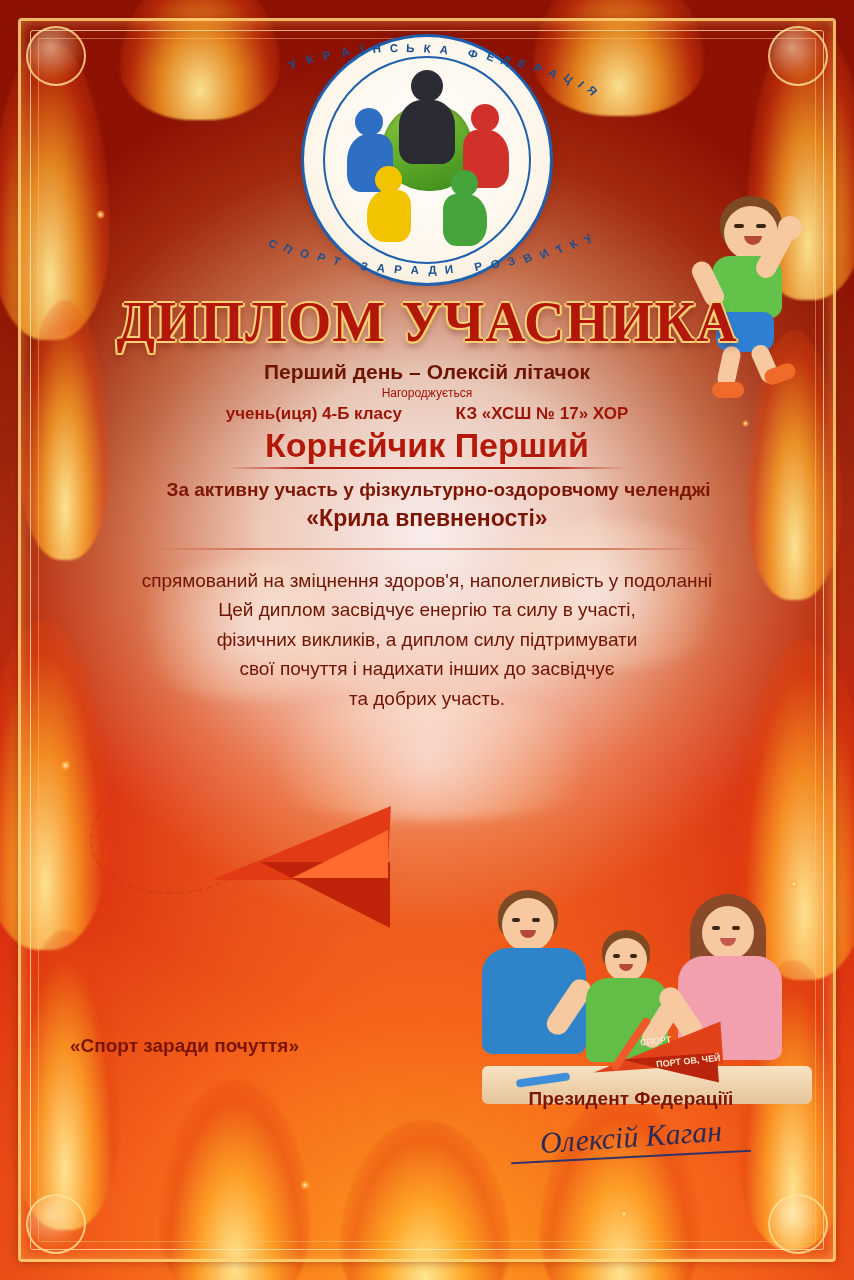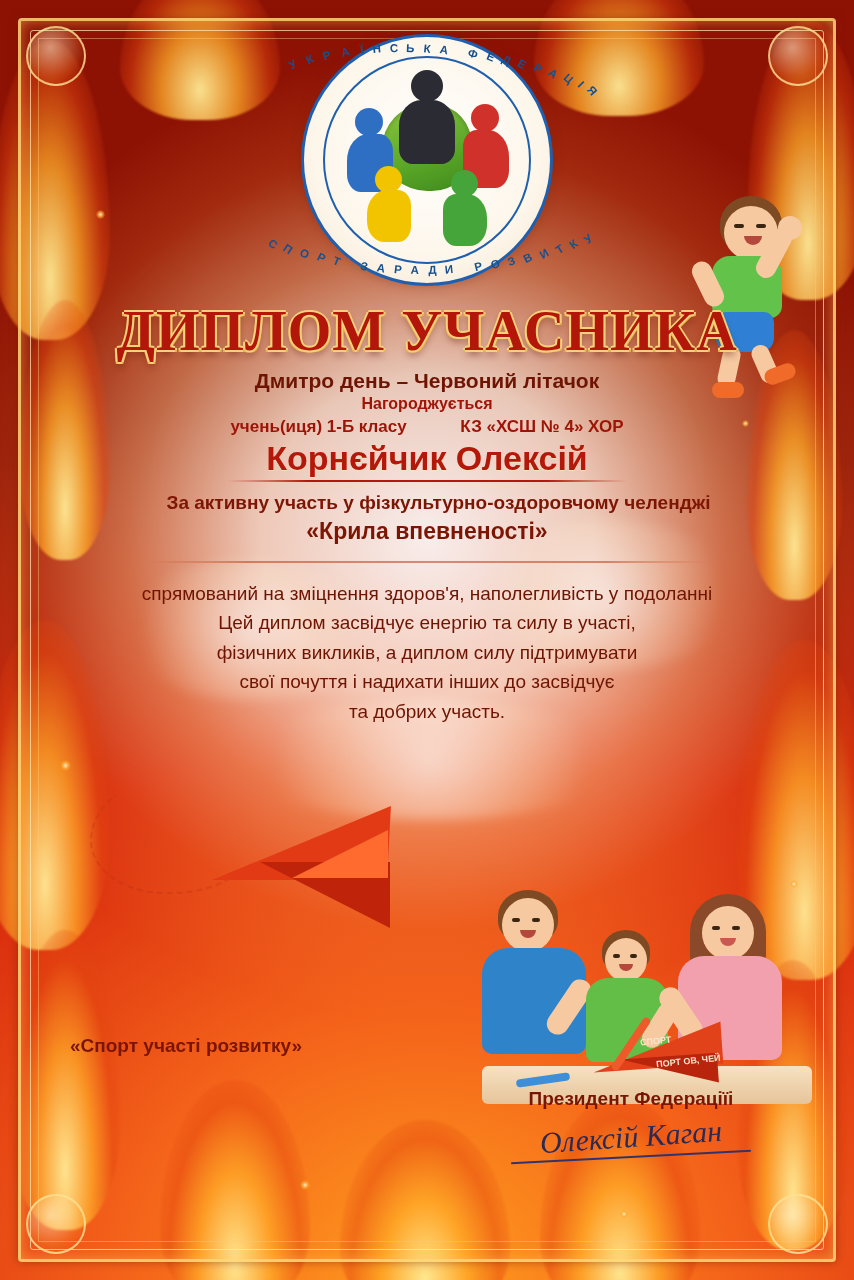--- a/index.html
+++ b/index.html
@@ -134,42 +134,41 @@
   .fig .head { border-radius: 50%; position: absolute; }
   .fig .body { position: absolute; border-radius: 40% 40% 30% 30%; }
 
   
   .content {
     position: absolute;
     left: 0; right: 0;
     top: 290px;
     text-align: center;
     color: #7a1504;
-    margin-top: 9px;
   }
   .title {
     font-family: "Liberation Serif", serif;
     font-size: 56px;
     font-weight: bold;
     letter-spacing: 1px;
     color: #b2170a;
     text-shadow:
        2px 0 0 #f6d17a, -2px 0 0 #f6d17a, 0 2px 0 #f6d17a, 0 -2px 0 #f6d17a,
        2px 2px 0 #e8b251, -2px 2px 0 #e8b251, 0 5px 7px rgba(90,15,0,0.45);
     margin: 0 0 6px 0;
   }
   .subtitle {
     font-size: 21px;
     font-weight: bold;
     color: #6d1403;
     margin: 6px 0 2px 0;
   }
   .awarded {
-    font-size: 16px;
-    font-weight: bold;
+    font-size: 12px;
+    font-weight: normal;
     color: #a01508;
     margin: 2px 0 4px 0;
   }
   .class-line {
     font-size: 17px;
     font-weight: bold;
     color: #9d1407;
     margin: 2px 0 2px 0;
   }
   .class-line .gap { display: inline-block; width: 44px; }
@@ -395,28 +394,28 @@
     <div class="shape skin" style="width:20px; height:48px; left:30px; top:70px; border-radius:10px; transform:rotate(-26deg);"></div>
     <div class="shape" style="width:58px; height:40px; background:#2f7fd4; left:48px; top:122px; border-radius:10px 10px 14px 14px;"></div>
     <div class="shape skin" style="width:18px; height:42px; left:52px; top:156px; border-radius:9px; transform:rotate(12deg);"></div>
     <div class="shape skin" style="width:18px; height:40px; left:88px; top:154px; border-radius:9px; transform:rotate(-24deg);"></div>
     <div class="shape" style="width:32px; height:16px; background:#f06a2a; left:44px; top:192px; border-radius:8px;"></div>
     <div class="shape" style="width:32px; height:16px; background:#f06a2a; left:96px; top:176px; border-radius:8px; transform:rotate(-20deg);"></div>
   </div>
 
   <div class="content">
     <h1 class="title">ДИПЛОМ УЧАСНИКА</h1>
-    <div class="subtitle">Дмитро день – Червоний літачок</div>
+    <div class="subtitle">Перший день – Олексій літачок</div>
     <div class="awarded">Нагороджується</div>
     <div class="class-line">
-      <span>учень(иця) 1-Б класу</span>
+      <span>учень(иця) 4-Б класу</span>
       <span class="gap"></span>
-      <span>КЗ «ХСШ № 4» ХОР</span>
+      <span>КЗ «ХСШ № 17» ХОР</span>
     </div>
-    <div class="recipient">Корнєйчик Олексій</div>
+    <div class="recipient">Корнєйчик Перший</div>
     <div class="name-rule"></div>
     <div class="reason">За активну участь у фізкультурно-оздоровчому челенджі</div>
     <div class="challenge">«Крила впевненості»</div>
     <div class="divider"></div>
     <div class="body-text">
       <div>спрямований на зміцнення здоров'я, наполегливість у подоланні</div>
       <div>Цей диплом засвідчує енергію та силу в участі,</div>
       <div>фізичних викликів, а диплом силу підтримувати</div>
       <div>свої почуття і надихати інших до засвідчує</div>
       <div>та добрих участь.</div>
@@ -461,21 +460,21 @@
     <div class="shape" style="width:0;height:0;border-left:130px solid transparent;border-bottom:42px solid #e2421a; left:110px; top:146px; transform:rotate(-4deg);"></div>
     <div class="shape" style="width:0;height:0;border-left:96px solid transparent;border-top:30px solid #b8240c; left:140px; top:176px; transform:rotate(-4deg);"></div>
     <div class="shape" style="font-size:9px; font-weight:bold; color:#f7e7cf; left:158px; top:156px; transform:rotate(-6deg);">СПОРТ</div>
     <div class="shape" style="font-size:9px; font-weight:bold; color:#f7e7cf; left:174px; top:176px; transform:rotate(-6deg);">ПОРТ ОВ, ЧЕЙ</div>
 
     <div class="shape" style="width:62px; height:8px; background:#f05a2a; left:118px; top:160px; border-radius:4px; transform:rotate(-56deg);"></div>
     <div class="shape" style="width:54px; height:8px; background:#3f8fd8; left:34px; top:196px; border-radius:4px; transform:rotate(-8deg);"></div>
   </div>
 
   <div class="footer-left">
-    <div>«Спорт участі розвитку»</div>
+    <div>«Спорт заради почуття»</div>
   </div>
 
   <div class="footer-right">
     <div class="president-label">Президент Федераціїі</div>
     <div class="signature">Олексій Каган</div>
     <div class="sig-rule"></div>
   </div>
 
 </div>
 

